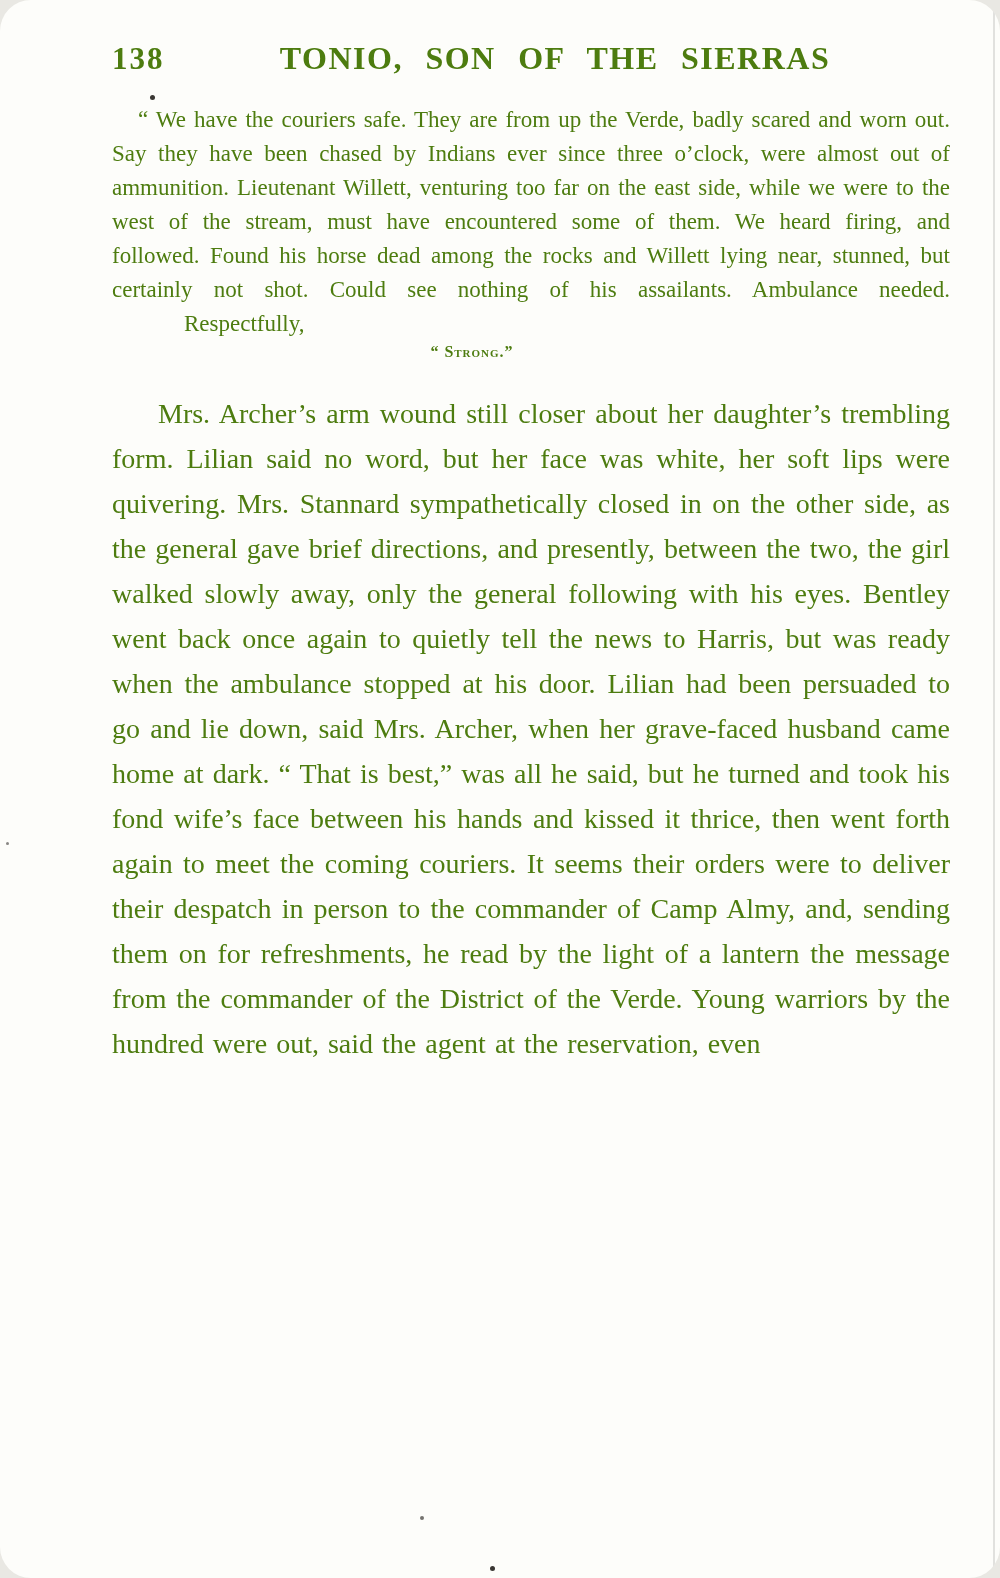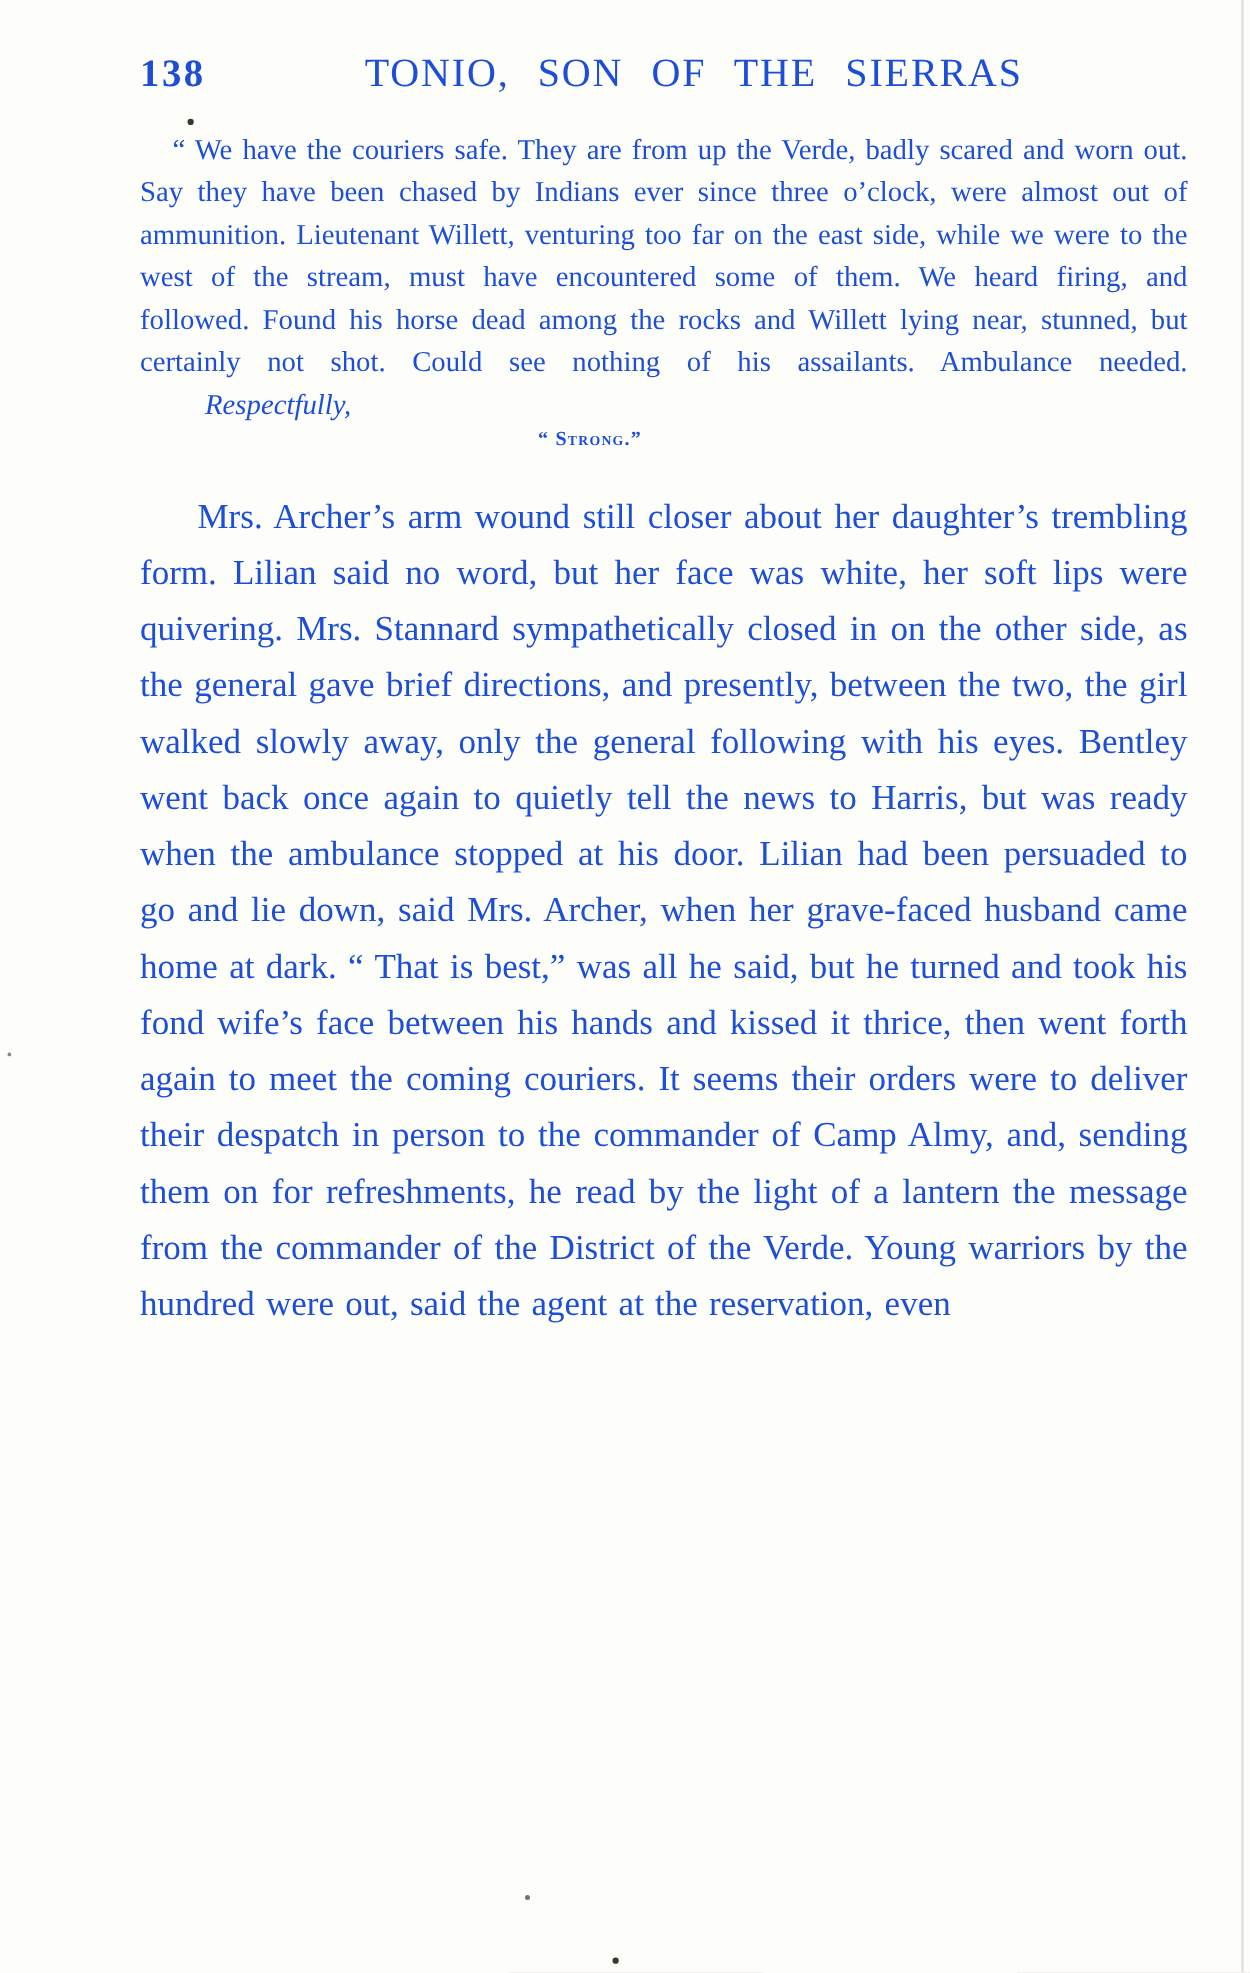--- a/index.html
+++ b/index.html
@@ -6,25 +6,26 @@
     margin: 0;
     padding: 0;
     background: #e9e8e3;
   }
   .page {
     position: relative;
     width: 1000px;
     height: 1578px;
     margin: 0 auto;
     background: #fdfdfa;
-    color: #1d4ed8;
+    color: #4d7c0f;
     font-family: "Liberation Serif", "DejaVu Serif", serif;
     box-sizing: border-box;
     padding: 40px 50px 0 112px;
     overflow: hidden;
+    border-radius: 31px;
   }
   
   .page::after {
     content: "";
     position: absolute;
     top: 0;
     right: 5px;
     width: 2px;
     height: 100%;
     background: rgba(60,60,55,0.14);
@@ -38,21 +39,21 @@
     font-size: 31px;
     font-weight: 700;
     letter-spacing: 2px;
     min-width: 88px;
   }
   .running-title {
     flex: 1;
     margin: 0 40px 0 0;
     text-align: center;
     font-size: 32px;
-    font-weight: 400;
+    font-weight: 700;
     letter-spacing: 1.5px;
     word-spacing: 13px;
     white-space: nowrap;
   }
 
   .body-par {
     margin: 0;
     font-size: 28px;
     line-height: 45px;
     text-align: justify;
@@ -71,22 +72,21 @@
   }
   .dispatch-body {
     margin: 0;
     font-size: 23px;
     line-height: 34px;
     text-align: justify;
     text-indent: 26px;
     word-spacing: 2px;
   }
   .respectfully {
-    margin-left: 52px;
-    font-style: italic;
+    margin-left: 72px;
   }
   .signature {
     margin: 2px 0 0 0;
     font-size: 16px;
     text-align: center;
     padding-right: 118px;
   }
   .smallcaps {
     font-variant: small-caps;
     letter-spacing: 1px;

